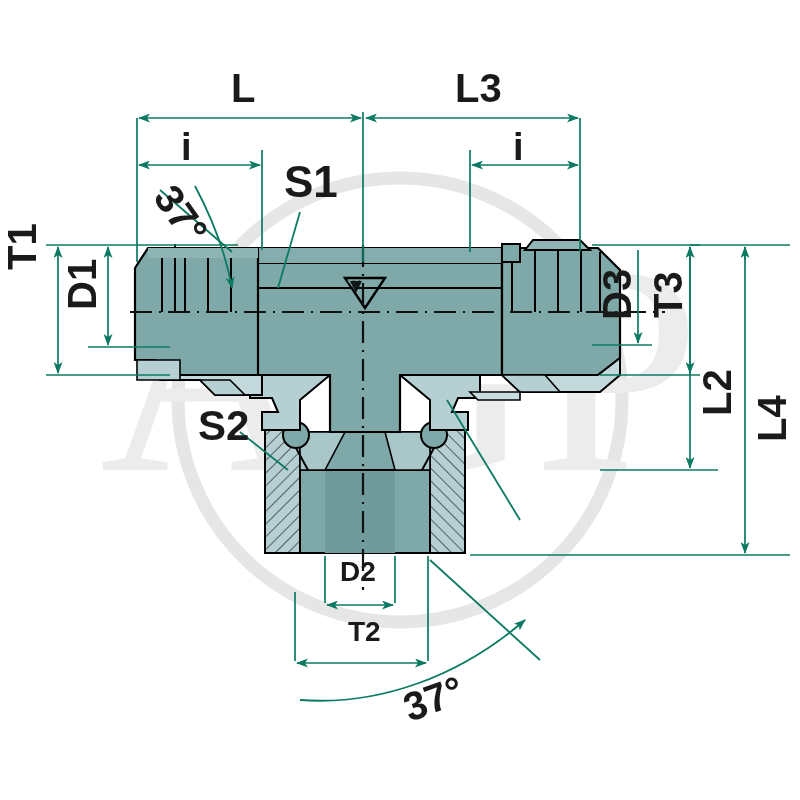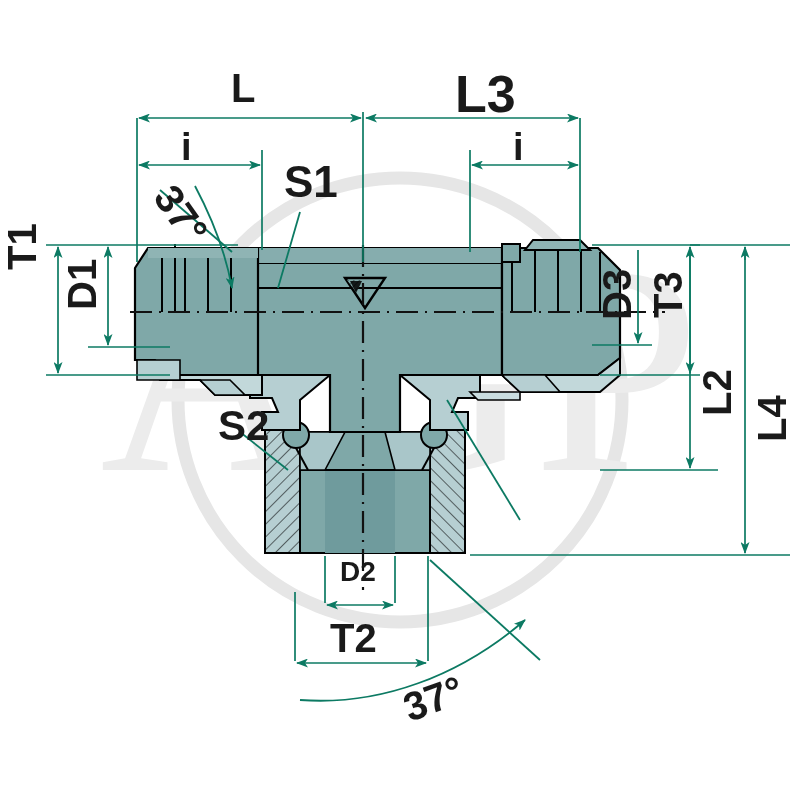--- a/index.html
+++ b/index.html
@@ -177,34 +177,34 @@
       <path d="M195,186 C212,218 226,255 232,288" marker-end="url(#arr)"></path>
 
       <path d="M300,700 C380,706 460,676 525,620" marker-end="url(#arr)"></path>
       <line x1="430" y1="560" x2="540" y2="660"></line>
       <line x1="447" y1="400" x2="520" y2="520"></line>
       <line x1="455" y1="455" x2="545" y2="545" opacity="0"></line>
     </g>
   </svg>
 
   <div class="lbl" style="left:231px;top:68px;font-size:40px;">L</div>
-  <div class="lbl" style="left:455px;top:68px;font-size:52px;">L3</div>
+  <div class="lbl" style="left:455px;top:68px;font-size:40px;">L3</div>
   <div class="lbl" style="left:181px;top:128px;font-size:38px;">i</div>
   <div class="lbl" style="left:513px;top:128px;font-size:38px;">i</div>
 
   <div class="lbl" style="left:2px;top:270px;font-size:40px;transform:rotate(-90deg);transform-origin:left top;">T1</div>
   <div class="lbl" style="left:62px;top:310px;font-size:40px;transform:rotate(-90deg);transform-origin:left top;">D1</div>
 
   <div class="lbl" style="left:597px;top:320px;font-size:40px;transform:rotate(-90deg);transform-origin:left top;">D3</div>
   <div class="lbl" style="left:648px;top:318px;font-size:40px;transform:rotate(-90deg);transform-origin:left top;">T3</div>
   <div class="lbl" style="left:697px;top:416px;font-size:40px;transform:rotate(-90deg);transform-origin:left top;">L2</div>
   <div class="lbl" style="left:752px;top:442px;font-size:40px;transform:rotate(-90deg);transform-origin:left top;">L4</div>
 
   <div class="lbl" style="left:340px;top:558px;font-size:28px;">D2</div>
-  <div class="lbl" style="left:330px;top:618px;font-size:40px;">T2</div>
+  <div class="lbl" style="left:348px;top:618px;font-size:28px;">T2</div>
 
   <div class="lbl" style="left:284px;top:160px;font-size:44px;">S1</div>
-  <div class="lbl" style="left:218px;top:405px;font-size:42px;">S2</div>
+  <div class="lbl" style="left:198px;top:405px;font-size:42px;">S2</div>
 
   <div class="lbl" style="left:180px;top:178px;font-size:40px;transform:rotate(55deg);transform-origin:left top;">37°</div>
   <div class="lbl" style="left:398px;top:690px;font-size:40px;transform:rotate(-20deg);transform-origin:left top;">37°</div>
 
 </div>
 
 </body></html>

